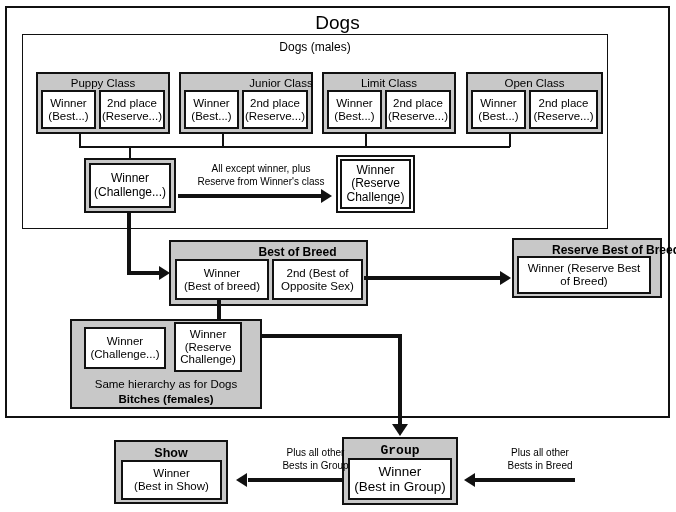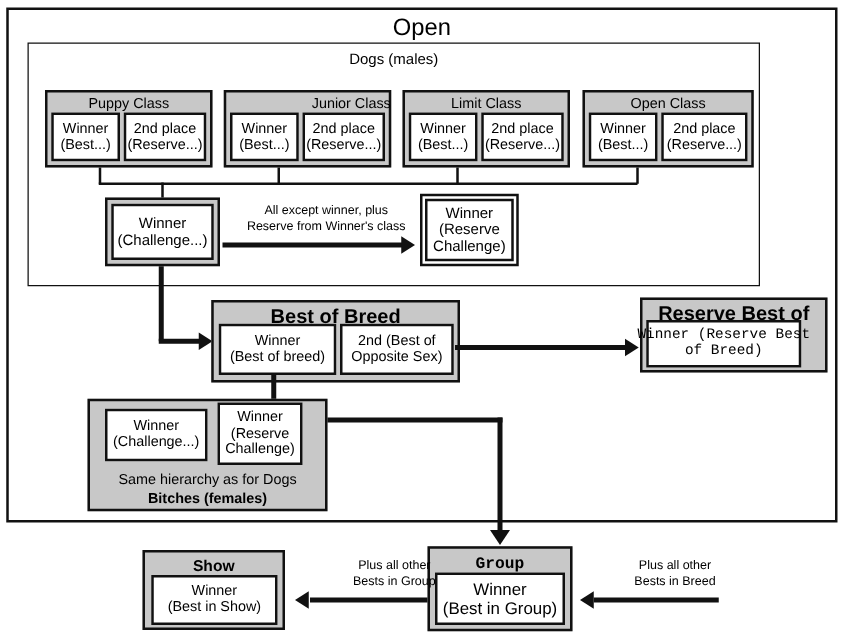--- a/index.html
+++ b/index.html
@@ -69,33 +69,33 @@
     border-left:8px solid transparent;border-right:8px solid transparent;
     border-top:12px solid #111;}
 
   
   .t-breed{font-size:19px;}
   .t-dogs{font-size:12px;}
   .t-class{font-size:11.5px;}
   .t-cell{font-size:11.5px;}
   .t-win{font-size:12px;}
   .t-note{font-size:10px;}
-  .t-bob{font-size:16px;}
+  .t-bob{font-size:12px;padding-left:29px;}
   .t-grp{font-size:13px;}
   .t-grpcell{font-size:13.5px;}
   .t-show{font-size:12.5px;}
 </style>
 </head>
 <body>
 
 <div id="stage">
 
   <div class="abs outerframe" style="left:5px;top:6px;width:665px;height:412px;"></div>
 
-  <div class="abs t-breed" style="left:5px;top:12px;width:665px;text-align:center;">Open</div>
+  <div class="abs t-breed" style="left:5px;top:12px;width:665px;text-align:center;">Dogs</div>
 
   <div class="abs outerframe" style="left:22px;top:34px;width:586px;height:195px;border-width:1px;"></div>
 
   <div class="abs t-dogs" style="left:22px;top:40px;width:586px;text-align:center;">Dogs (males)</div>
 
   <div class="abs panel" style="left:36px;top:72px;width:134px;height:62px;">
     <div class="ttl reg t-class" style="top:3px;">Puppy Class</div>
   </div>
   <div class="abs whitebox t-cell" style="left:41px;top:90px;width:55px;height:39px;white-space:pre;">Winner
 (Best...)</div>
@@ -157,21 +157,21 @@
 (Best of breed)</div>
   <div class="abs whitebox t-cell" style="left:272px;top:259px;width:91px;height:41px;white-space:pre;">2nd (Best of
 Opposite Sex)</div>
 
   <div class="hthick" style="left:364px;top:276px;width:137px;"></div>
   <div class="arr-r" style="left:500px;top:271px;"></div>
 
   <div class="abs panel" style="left:512px;top:238px;width:150px;height:60px;">
     <div class="ttl t-bob" style="top:3px;">Reserve Best of Breed</div>
   </div>
-  <div class="abs whitebox t-cell" style="left:517px;top:256px;width:124px;height:38px;white-space:pre;font-family:Liberation Mono, monospace;">Winner (Reserve Best
+  <div class="abs whitebox t-cell" style="left:517px;top:256px;width:134px;height:38px;white-space:pre;">Winner (Reserve Best
 of Breed)</div>
 
   <div class="vthick" style="left:217px;top:300px;height:38px;"></div>
   <div class="hthick" style="left:217px;top:334px;width:185px;"></div>
   <div class="vthick" style="left:398px;top:334px;height:94px;"></div>
   <div class="arr-d" style="left:392px;top:424px;"></div>
 
   <div class="abs panel" style="left:70px;top:319px;width:192px;height:90px;"></div>
   <div class="abs whitebox t-cell" style="left:84px;top:327px;width:82px;height:42px;white-space:pre;">Winner
 (Challenge...)</div>

